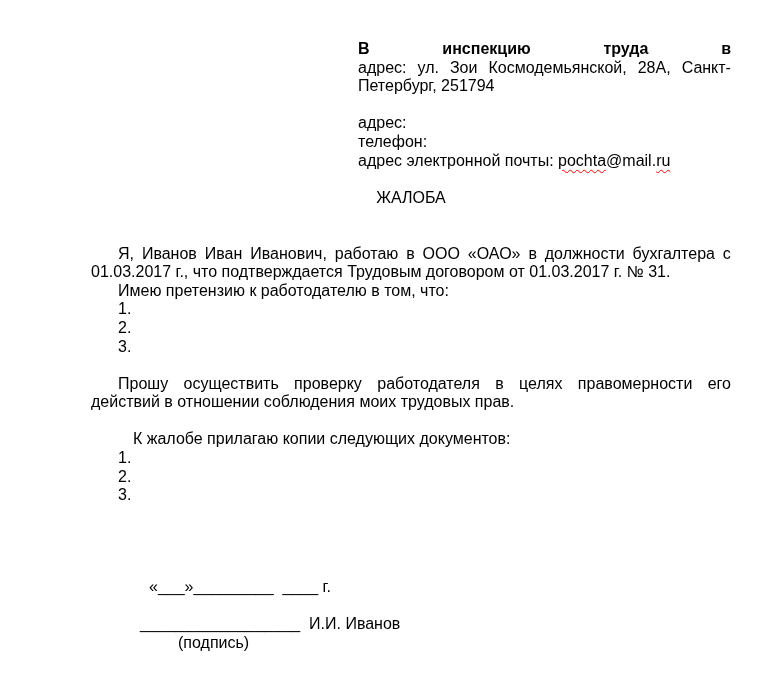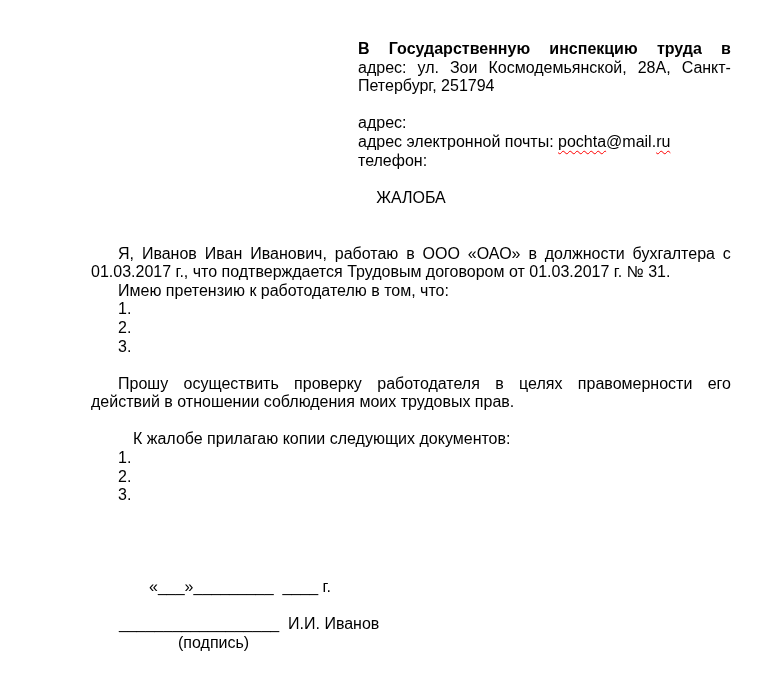--- a/index.html
+++ b/index.html
@@ -19,58 +19,57 @@
   .bold { font-weight: bold; }
   .blank { height: 18.6px; }
   
   .jflex { display: flex; justify-content: space-between; }
   .header-block { margin-left: 267px; width: 373px; }
   .title-line { text-align: center; font-weight: normal; }
   .ti  { text-indent: 27px; }      
   .ti-lg { text-indent: 42px; }    
   .pl  { padding-left: 27px; }     
   .date-line { margin-top: 73px; margin-left: 58px; }
-  .sig-line  { margin-top: 18.6px; margin-left: 28px; }
+  .sig-line  { margin-top: 18.6px; margin-left: 49px; }
   .sig-caption { margin-left: 87px; }
   .misspell {
     text-decoration: underline;
     text-decoration-style: wavy;
     text-decoration-color: #ff0000;
     text-decoration-thickness: 1px;
     text-underline-offset: 3px;
   }
 </style>
 </head>
 <body>
 
 <div class="page">
 
   <div class="header-block">
     <div class="bold jflex">
         <span>В</span>
-        <span>Государственную</span>
         <span>инспекцию</span>
         <span>труда</span>
         <span>в</span>
       </div>
     <div class="jflex">
         <span>адрес:</span>
         <span>ул.</span>
         <span>Зои</span>
         <span>Космодемьянской,</span>
         <span>28А,</span>
         <span>Санкт-</span>
       </div>
     <div>Петербург, 251794</div>
     <div class="blank"></div>
     <div>адрес:</div>
+    <div>телефон:</div>
     <div>
       <span>адрес электронной почты: </span><span class="misspell">pochta</span><span>@mail.</span><span class="misspell">ru</span>
     </div>
-    <div>телефон:</div>
   </div>
 
   <div class="blank"></div>
 
   <div class="title-line">ЖАЛОБА</div>
 
   <div class="blank"></div>
   <div class="blank"></div>
 
   <div class="jflex pl">

